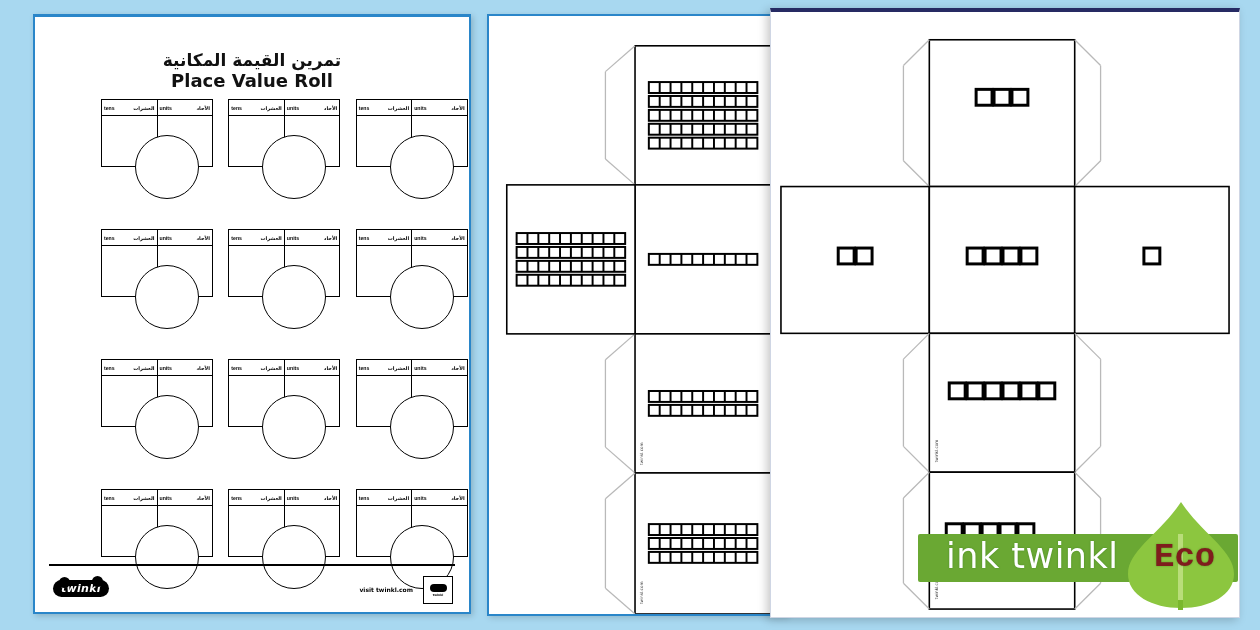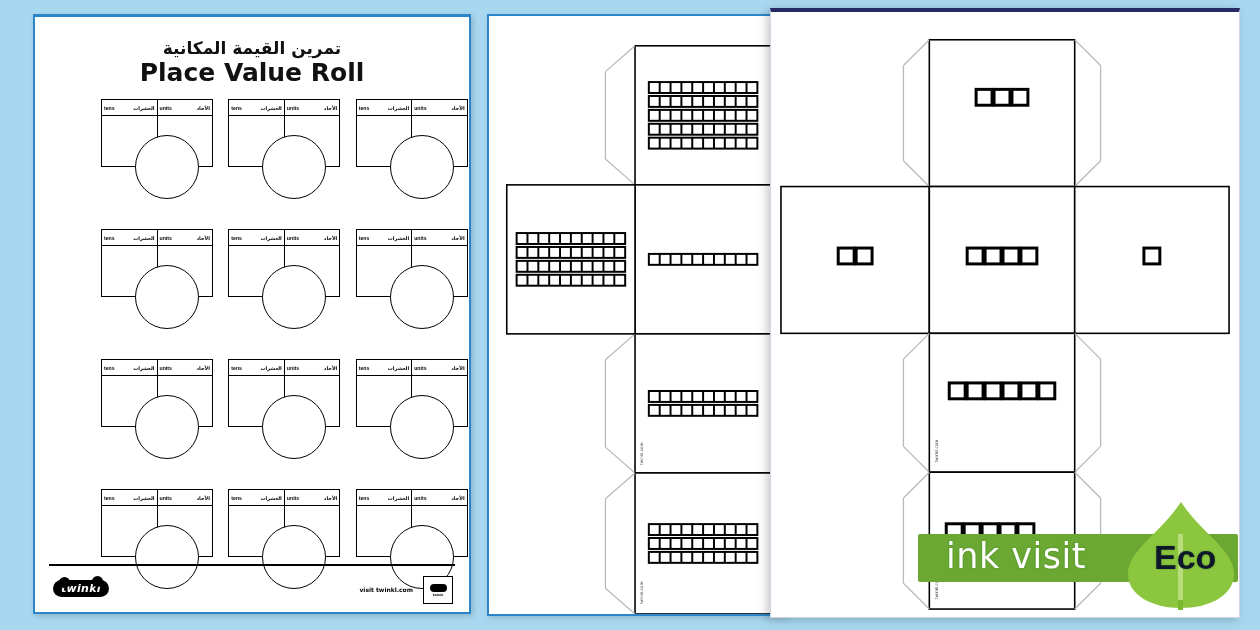--- a/index.html
+++ b/index.html
@@ -14,32 +14,32 @@
   
   .page{position:absolute;background:#ffffff;box-sizing:border-box;}
 
   
   #page-worksheet{
     left:33px;top:14px;width:438px;height:600px;
     border:2px solid #2a86c9;
     border-top-width:3px;
     box-shadow:2px 2px 6px rgba(0,0,0,.18);
   }
-  .ws-inner{position:absolute;left:0;top:0;right:0;bottom:0;padding:0;}
+  .ws-inner{position:absolute;left:0;top:0;right:0;bottom:0;padding:12px;}
   .ws-title{
     text-align:center;margin-top:22px;line-height:1.12;
     color:#111;
   }
   .ws-title .ar{
     font-size:17px;font-weight:700;direction:rtl;
     font-family:"DejaVu Sans", sans-serif;
     letter-spacing:-.2px;
   }
   .ws-title .en{
-    font-size:25px;font-weight:700;margin-top:1px;
+    font-size:18px;font-weight:700;margin-top:1px;
     font-family:"DejaVu Sans", sans-serif;
   }
 
   .pv-grid{
     position:absolute;left:60px;top:82px;width:372px;
     display:grid;grid-template-columns:repeat(3,1fr);
     row-gap:60px;column-gap:10px;
   }
   .pv-cell{position:relative;height:70px;}
   .pv-table{
@@ -134,22 +134,22 @@
     font-size:35px;color:#fff;font-weight:400;
     font-family:"DejaVu Sans", sans-serif;
     letter-spacing:.5px;
     text-shadow:0 0 2px rgba(0,80,0,.35);
   }
   .eco-leaf-wrap{
     position:absolute;left:204px;top:-18px;width:118px;height:110px;
   }
   .eco-word{
     position:absolute;left:236px;top:20px;
-    font-size:34px;color:#0f172a;font-weight:700;
-    font-family:Liberation Sans, sans-serif;
+    font-size:34px;color:#7f1d1d;font-weight:700;
+    font-family:Liberation Mono, monospace;
     text-shadow:0 0 2px rgba(0,80,0,.4);
   }
 </style>
 </head>
 <body>
 
 <div class="stage">
 
   <div class="page" id="page-worksheet">
     <div class="ws-inner">
@@ -667,21 +667,21 @@
         <polyline points="331,490 305,464" fill="none" stroke="#b9b9b9" stroke-width="1.3"></polyline>
         <polyline points="331,490 331,576" fill="none" stroke="#b9b9b9" stroke-width="1.3"></polyline>
         <polyline points="331,576 305,602" fill="none" stroke="#b9b9b9" stroke-width="1.3"></polyline>
         <text x="168" y="592" font-size="4.2" fill="#333" font-family="DejaVu Sans, sans-serif" transform="rotate(-90 168 592)">twinkl.com</text>
         <text x="168" y="454" font-size="4.2" fill="#333" font-family="DejaVu Sans, sans-serif" transform="rotate(-90 168 454)">twinkl.com</text>
       </svg>
   </div>
 
   <div id="eco-badge">
     <div class="eco-bar"></div>
-    <div class="eco-text">ink visit</div>
+    <div class="eco-text">ink twinkl</div>
     <div class="eco-leaf-wrap">
       <svg viewBox="0 0 118 110" width="118" height="110">
         <path d="M59 2 C80 34 112 50 112 74 C112 95 88 108 59 108 C30 108 6 95 6 74 C6 50 38 34 59 2 Z" fill="#8cc63f"></path>
         <rect x="56" y="34" width="5" height="74" fill="#b9dd7a"></rect>
         <rect x="56" y="100" width="5" height="10" fill="#7ab82c"></rect>
       </svg>
     </div>
     <div class="eco-word">Eco</div>
   </div>
 

